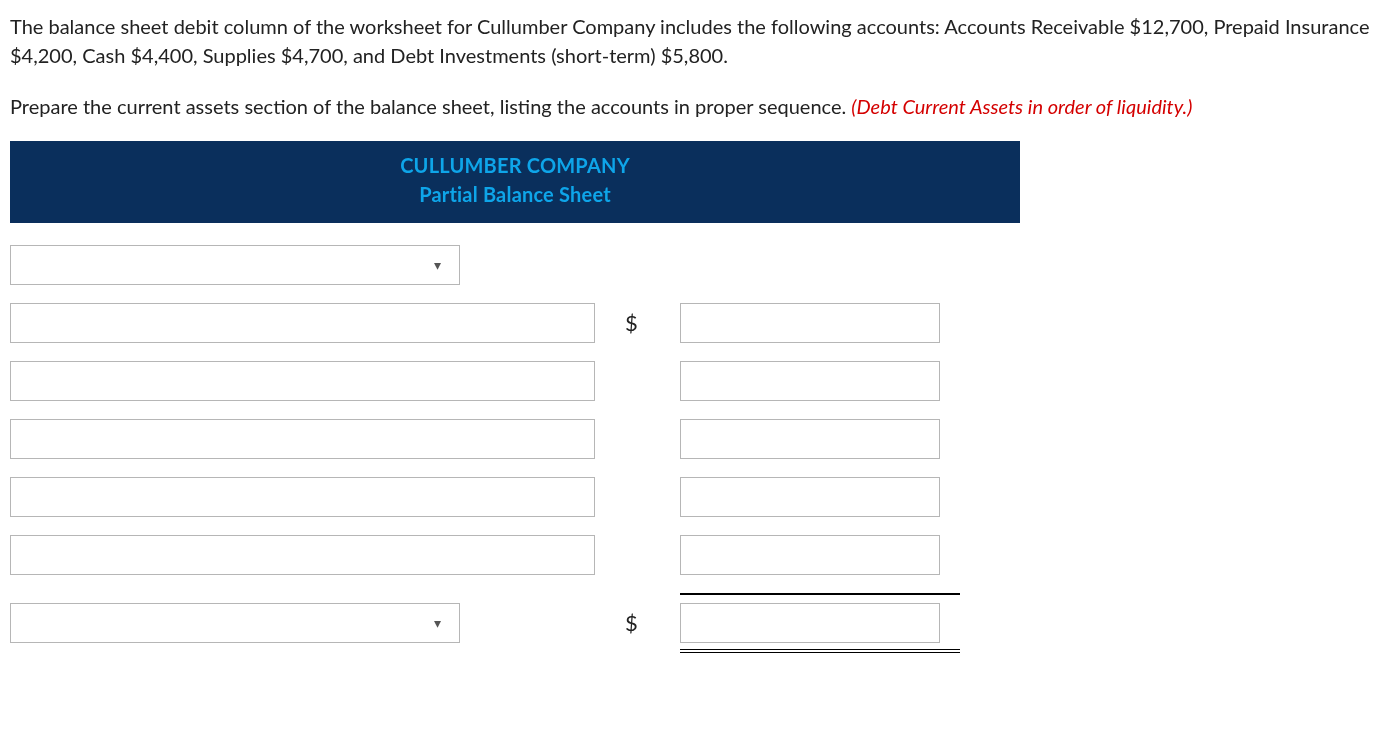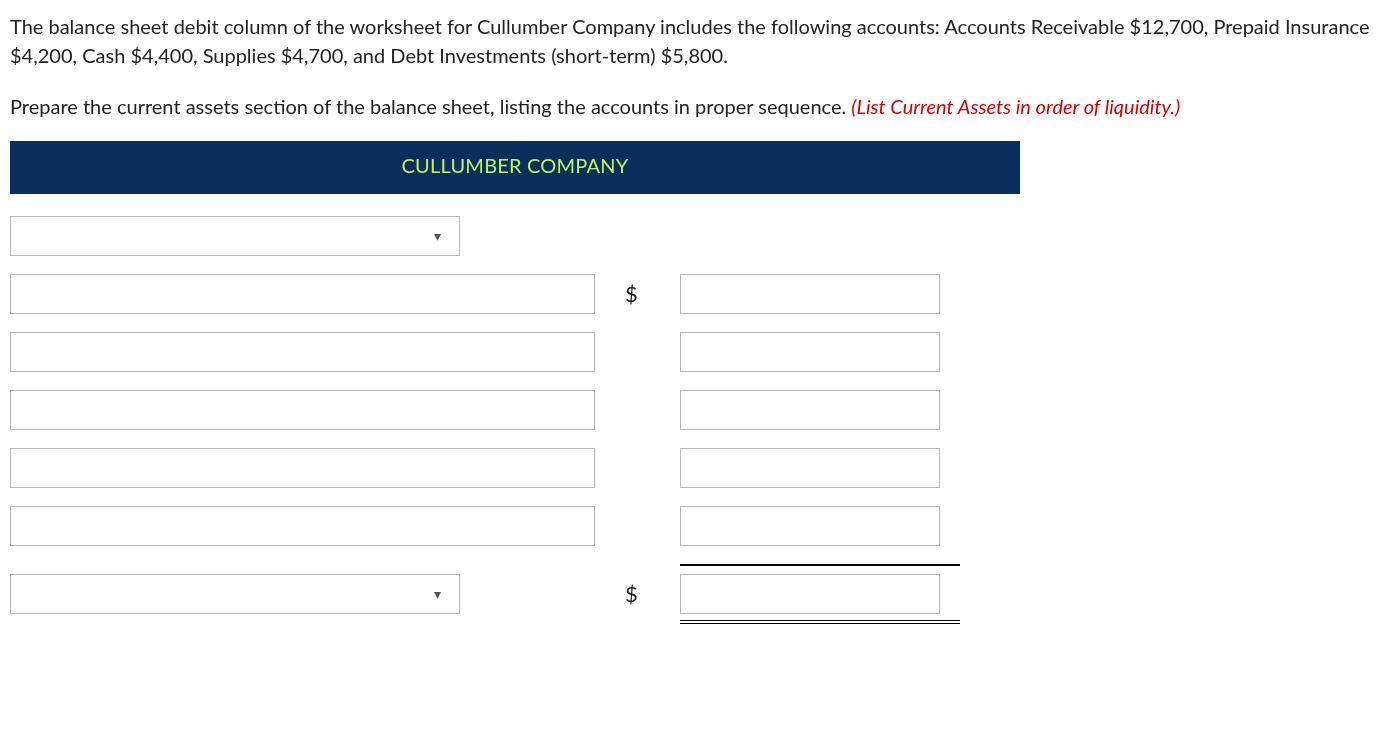--- a/index.html
+++ b/index.html
@@ -15,24 +15,24 @@
   .question-text { margin-bottom: 22px; }
   .instr-line { margin-bottom: 20px; }
   .red-italic { color: #d40000; font-style: italic; }
 
   .sheet-wrap {
     width: 1010px;
     margin-top: 12px;
   }
   .sheet-header {
     background: #0a2f5c;
-    color: #bef264;
+    color: #0ea5e9;
     text-align: center;
     padding: 10px 6px 14px;
-    font-weight: 400;
+    font-weight: 700;
   }
   .sheet-header .line1 { font-size: 20px; letter-spacing: .2px; }
   .sheet-header .line2 { font-size: 20px; letter-spacing: .2px; }
 
   .rows { padding-top: 22px; }
 
   .row {
     display: flex;
     align-items: center;
     margin-bottom: 18px;
@@ -98,26 +98,27 @@
     border-bottom: 4px double #000;
     margin-top: 4px;
   }
 </style>
 </head>
 <body>
 
 <div class="question-text">The balance sheet debit column of the worksheet for Cullumber Company includes the following accounts: Accounts Receivable $12,700, Prepaid Insurance $4,200, Cash $4,400, Supplies $4,700, and Debt Investments (short-term) $5,800.</div>
 
 <div class="instr-line">
-  <span>Prepare the current assets section of the balance sheet, listing the accounts in proper sequence. </span><span class="red-italic">(List Current Assets in order of liquidity.)</span>
+  <span>Prepare the current assets section of the balance sheet, listing the accounts in proper sequence. </span><span class="red-italic">(Debt Current Assets in order of liquidity.)</span>
 </div>
 
 <div class="sheet-wrap">
   <div class="sheet-header">
     <div class="line1"><span>CULLUMBER COMPANY</span></div>
+    <div class="line2">Partial Balance Sheet</div>
   </div>
 
   <div class="rows">
 
     <div class="row">
       <div class="select-field">
         <span class="chev">▾</span>
       </div>
     </div>
 

